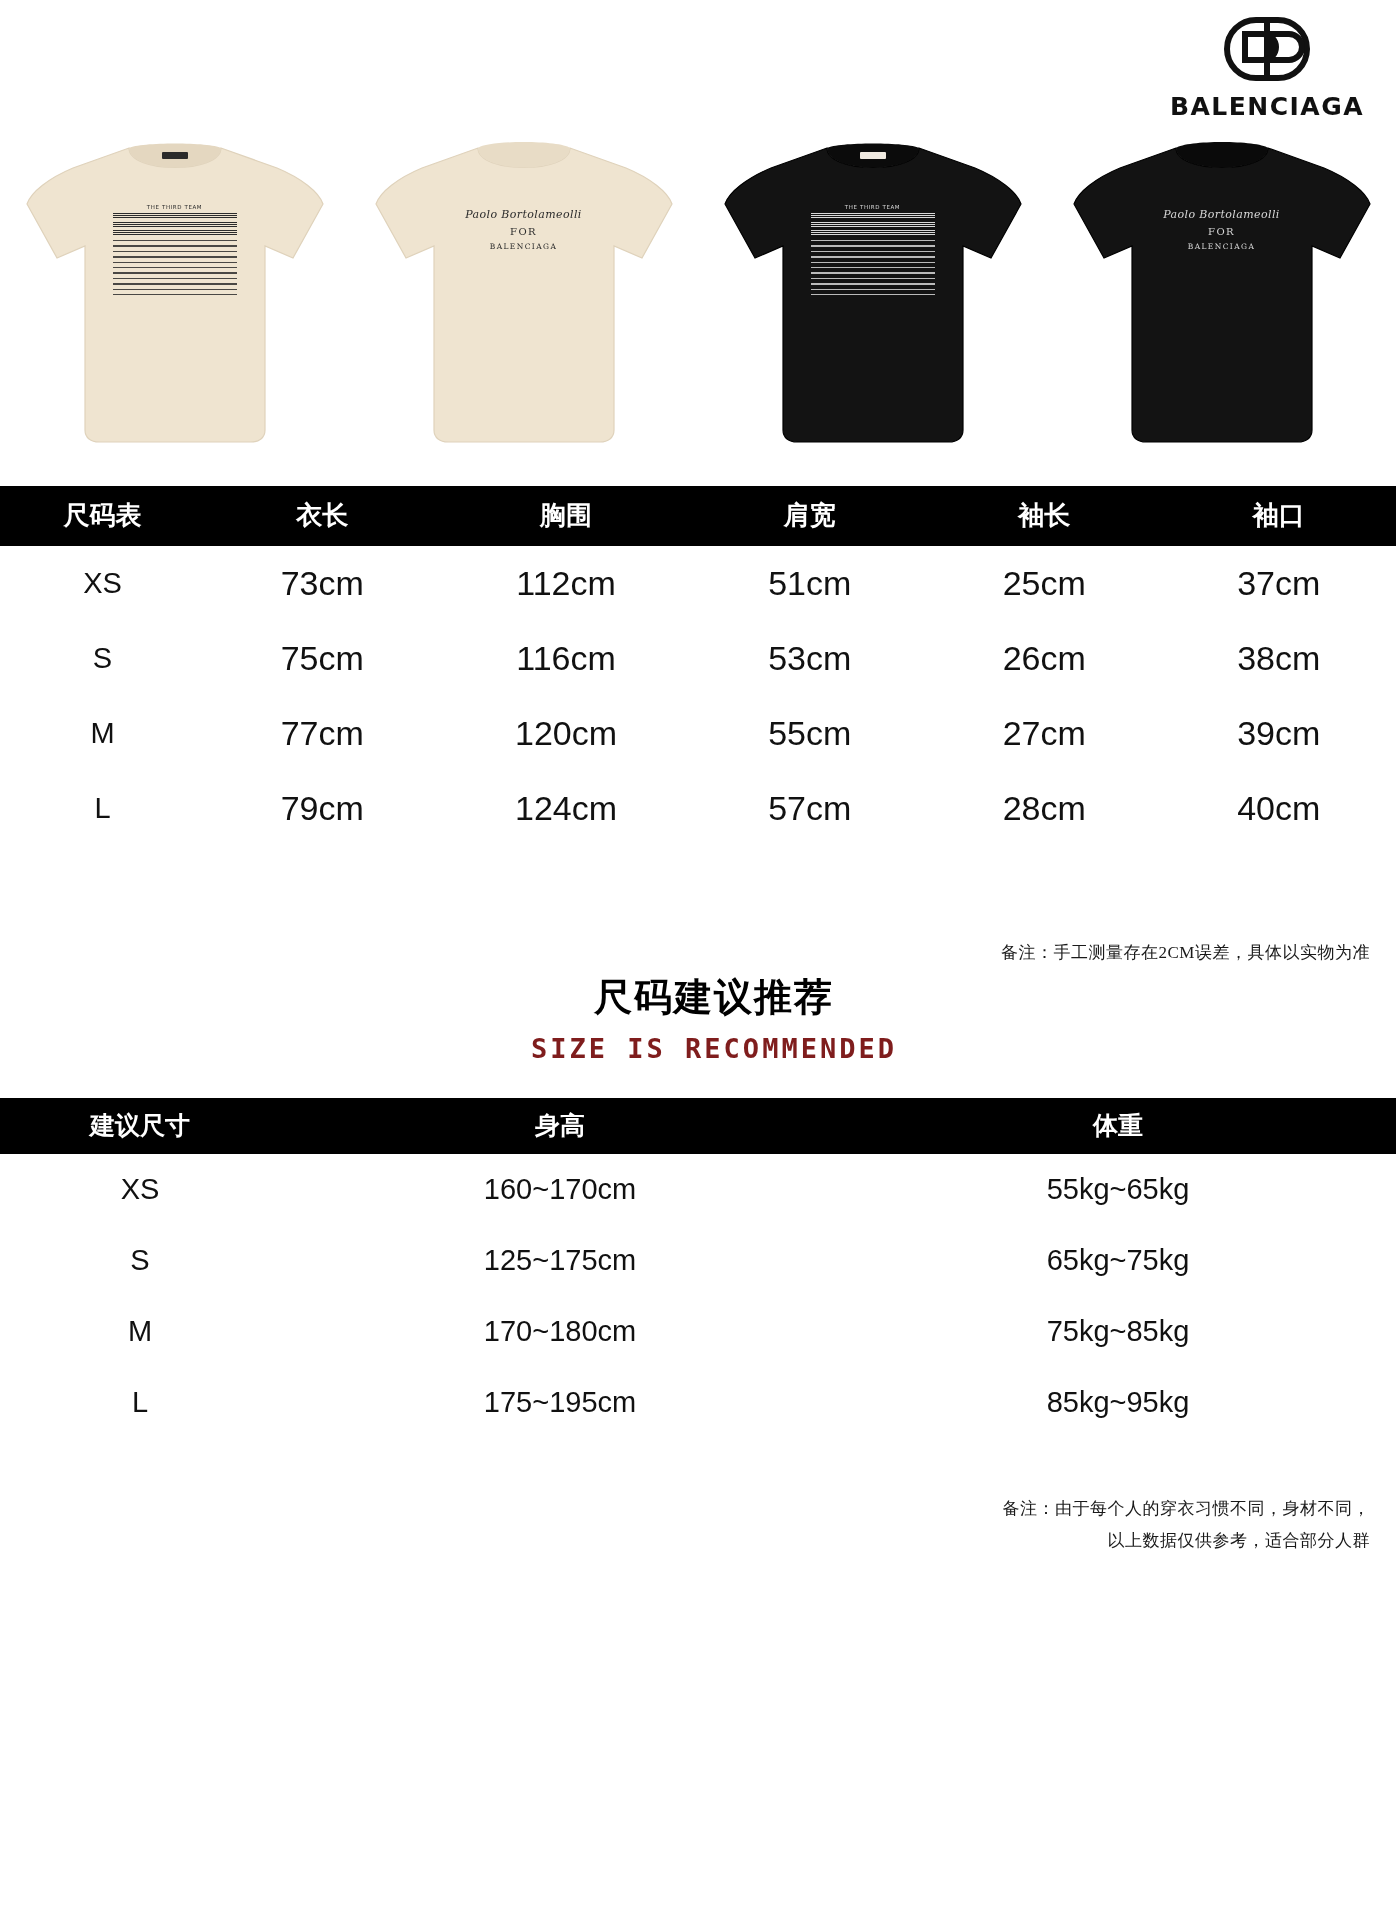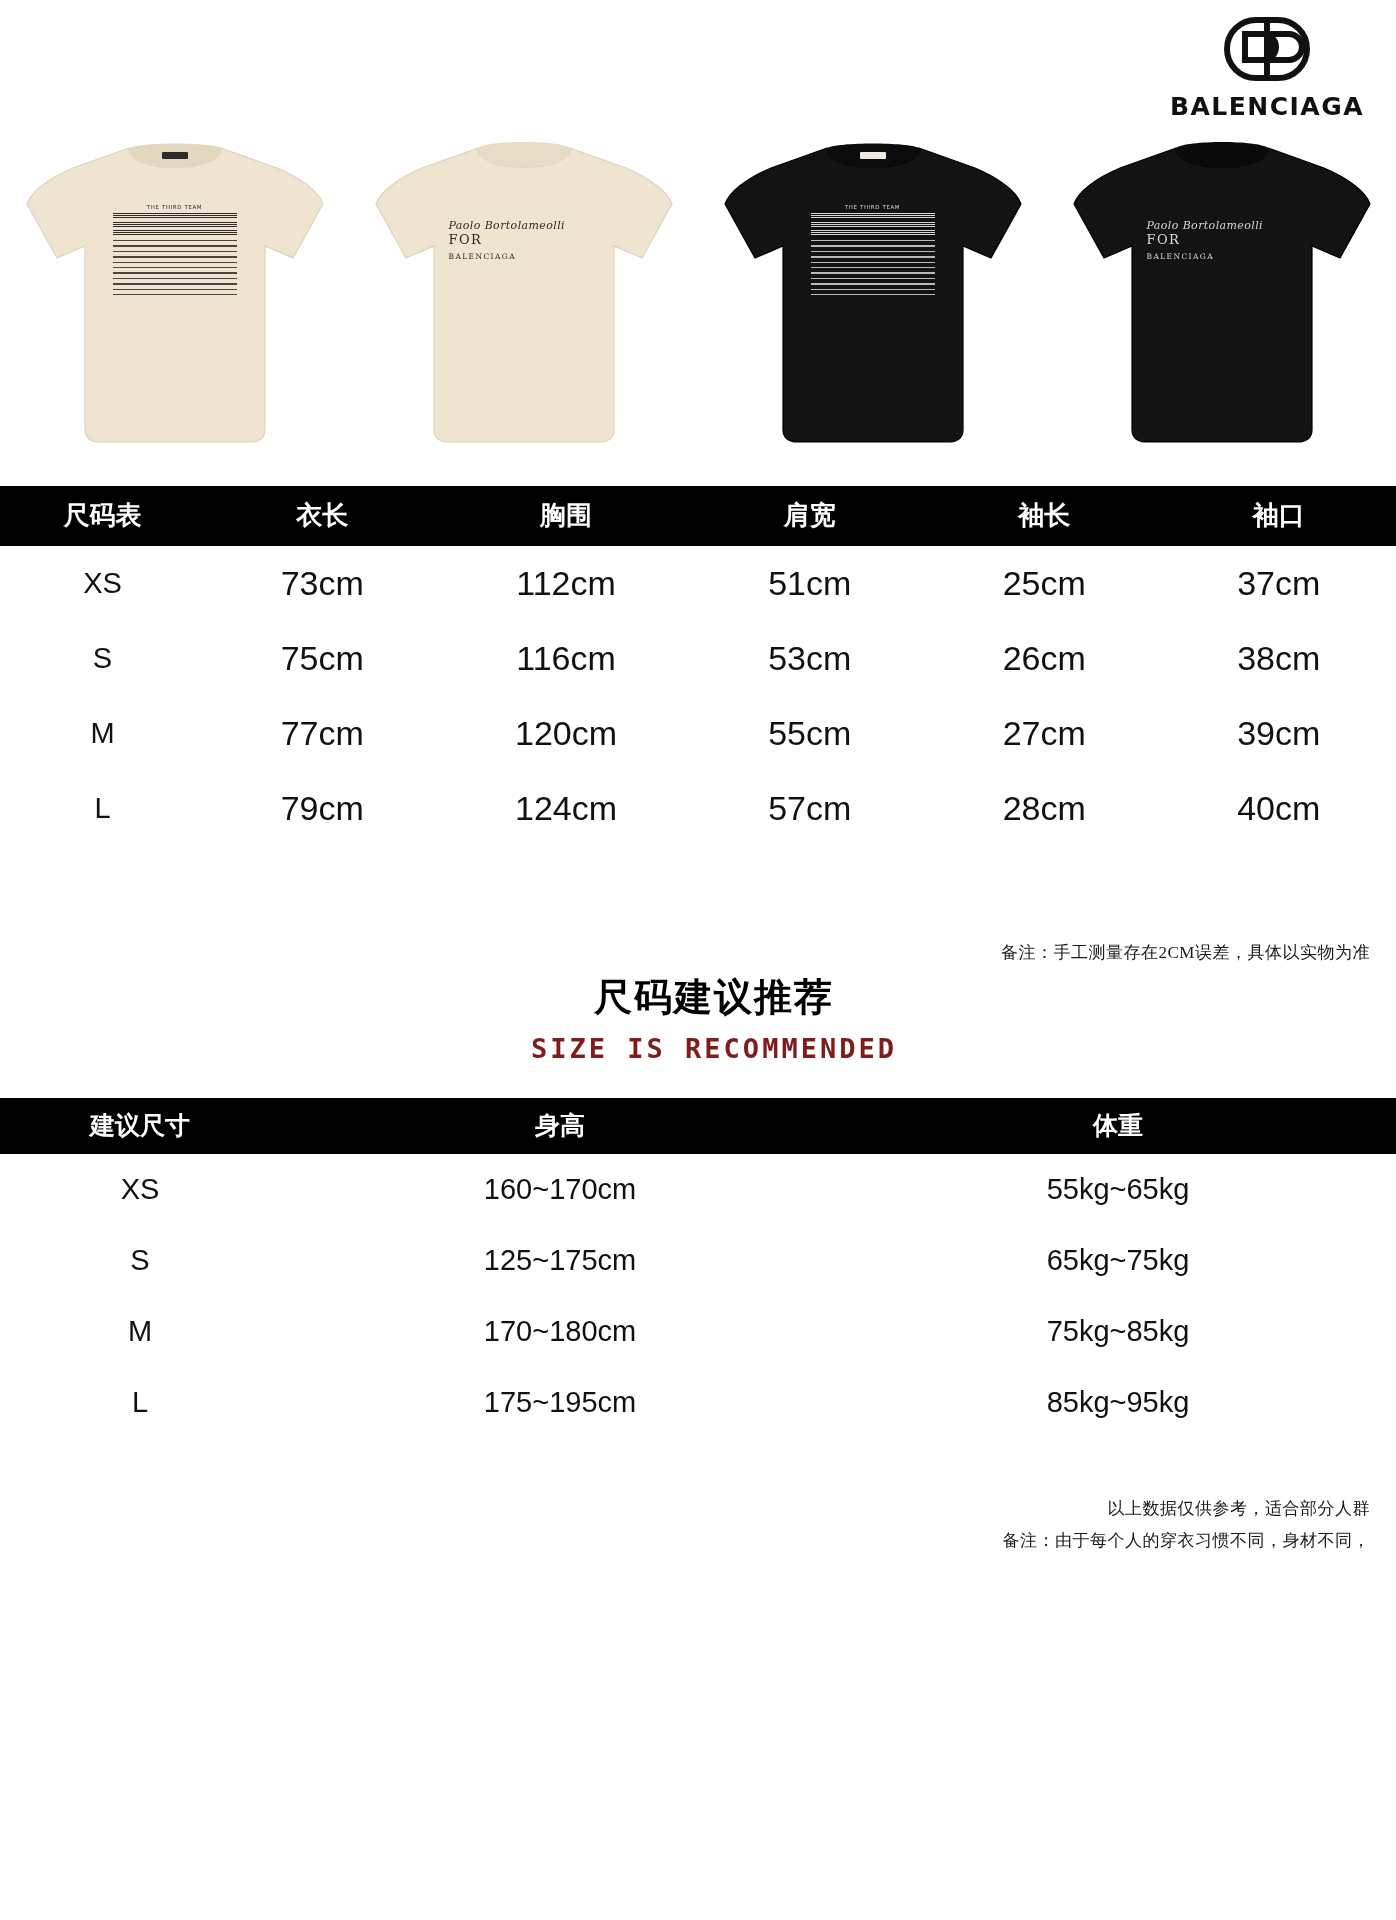--- a/index.html
+++ b/index.html
@@ -89,27 +89,27 @@
     height: 1.4px;
     margin-bottom: 4px;
     background: currentColor;
     opacity: .85;
   }
 
   .back-art {
     position: absolute;
     left: 50%;
     transform: translateX(-50%);
-    top: 101px;
+    top: 90px;
     width: 150px;
-    text-align: left;
+    text-align: center;
     font-family: "DejaVu Serif", serif;
   }
   .back-art .l1 { font-size: 11px; font-style: italic; letter-spacing: .4px; }
-  .back-art .l2 { font-size: 13px; letter-spacing: 1.4px; }
+  .back-art .l2 { font-size: 10px; letter-spacing: 1.4px; margin-top: 5px; }
   .back-art .l3 { font-size: 7.5px; letter-spacing: 1.4px; margin-top: 5px; }
 
   .neck-label {
     position: absolute;
     left: 50%;
     transform: translateX(-50%);
     top: 34px;
     width: 26px;
     height: 7px;
     border-radius: 1px;
@@ -369,15 +369,15 @@
   </tr>
   <tr>
     <td>L</td>
     <td>175~195cm</td>
     <td>85kg~95kg</td>
   </tr>
 </tbody>
   </table>
 
 <div class="note" id="note-2">
+  <div>备注：由于每个人的穿衣习惯不同，身材不同，</div>
   <div>以上数据仅供参考，适合部分人群</div>
-  <div>备注：由于每个人的穿衣习惯不同，身材不同，</div>
 </div>
 
 </body></html>

